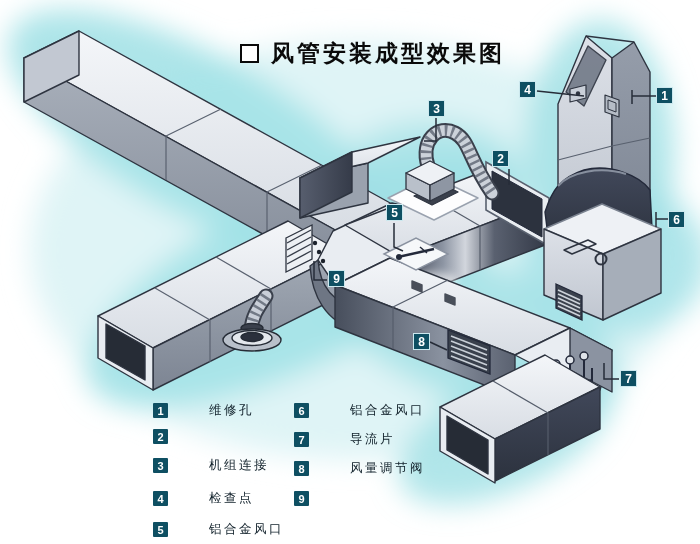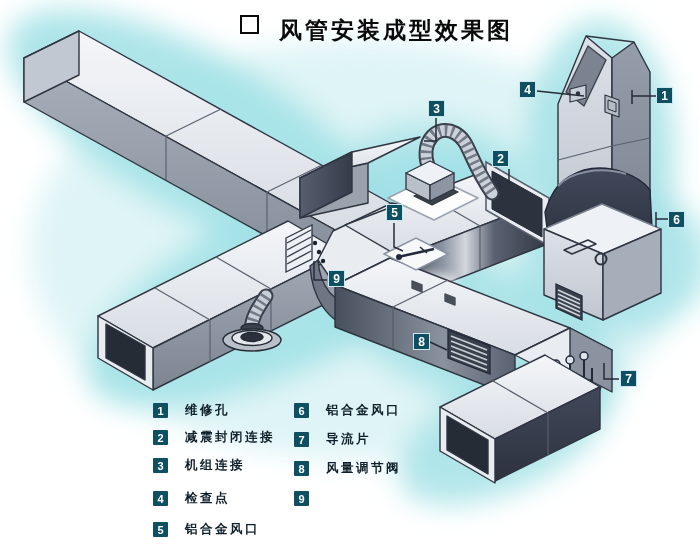--- a/index.html
+++ b/index.html
@@ -6,35 +6,35 @@
     --label-box:#0e4f62;
     --glow:#9fe0e5;
     --glow-soft:#dff4f6;
     --ink:#10202a;
   }
   html,body{margin:0;padding:0;background:#fff;}
   #stage{position:relative;width:700px;height:544px;overflow:hidden;
          font-family:"Liberation Sans","DejaVu Sans",sans-serif;background:#fff;}
   #diagram{position:absolute;left:0;top:0;}
   
-  .title{position:absolute;left:240px;top:15px;display:flex;align-items:flex-start;gap:20px;}
+  .title{position:absolute;left:240px;top:38px;display:flex;align-items:center;gap:12px;}
   .title .sq{width:15px;height:15px;border:2.5px solid #0a0a0a;background:#fff;}
   .title .txt{font-size:23px;font-weight:bold;letter-spacing:3px;color:#0a0a0a;white-space:nowrap;}
   
   .callout{position:absolute;width:17px;height:17px;background:var(--label-box);
            color:#fff;font-size:12px;font-weight:bold;display:flex;align-items:center;
            justify-content:center;border:1px solid rgba(215,240,246,.95);box-sizing:border-box;
            line-height:1;}
   
   .legend-item{position:absolute;display:flex;align-items:center;gap:17px;}
   .legend-num{width:15px;height:15px;background:var(--label-box);color:#fff;font-size:11px;
               font-weight:bold;display:flex;align-items:center;justify-content:center;
               border-radius:1px;flex:0 0 auto;}
-  .legend-label{font-size:12.5px;font-weight:bold;color:var(--ink);letter-spacing:2.5px;
-                white-space:nowrap;}
+  .legend-label{font-size:12.5px;font-weight:normal;color:var(--ink);letter-spacing:2.5px;
+                white-space:nowrap;margin-left:24px;}
 </style>
 </head>
 <body>
 
 <div id="stage">
 
   <svg id="diagram" width="700" height="544" viewBox="0 0 700 544">
     <defs>
       <filter id="blurBig" x="-50%" y="-50%" width="200%" height="200%">
           <feGaussianBlur stdDeviation="14"></feGaussianBlur>
@@ -304,21 +304,20 @@
   <div class="callout" style="left:413px;top:333px">8</div>
   <div class="callout" style="left:328px;top:270px">9</div>
 
   <div>
     <div class="legend-item" style="left:153px;top:402px">
       <span class="legend-num">1</span>
       <span class="legend-label">维修孔</span>
     </div>
     <div class="legend-item" style="left:153px;top:429px">
       <span class="legend-num">2</span>
-      <span class="legend-label">减震封闭连接</span>
     </div>
     <div class="legend-item" style="left:153px;top:457px">
       <span class="legend-num">3</span>
       <span class="legend-label">机组连接</span>
     </div>
     <div class="legend-item" style="left:153px;top:490px">
       <span class="legend-num">4</span>
       <span class="legend-label">检查点</span>
     </div>
     <div class="legend-item" style="left:153px;top:521px">

